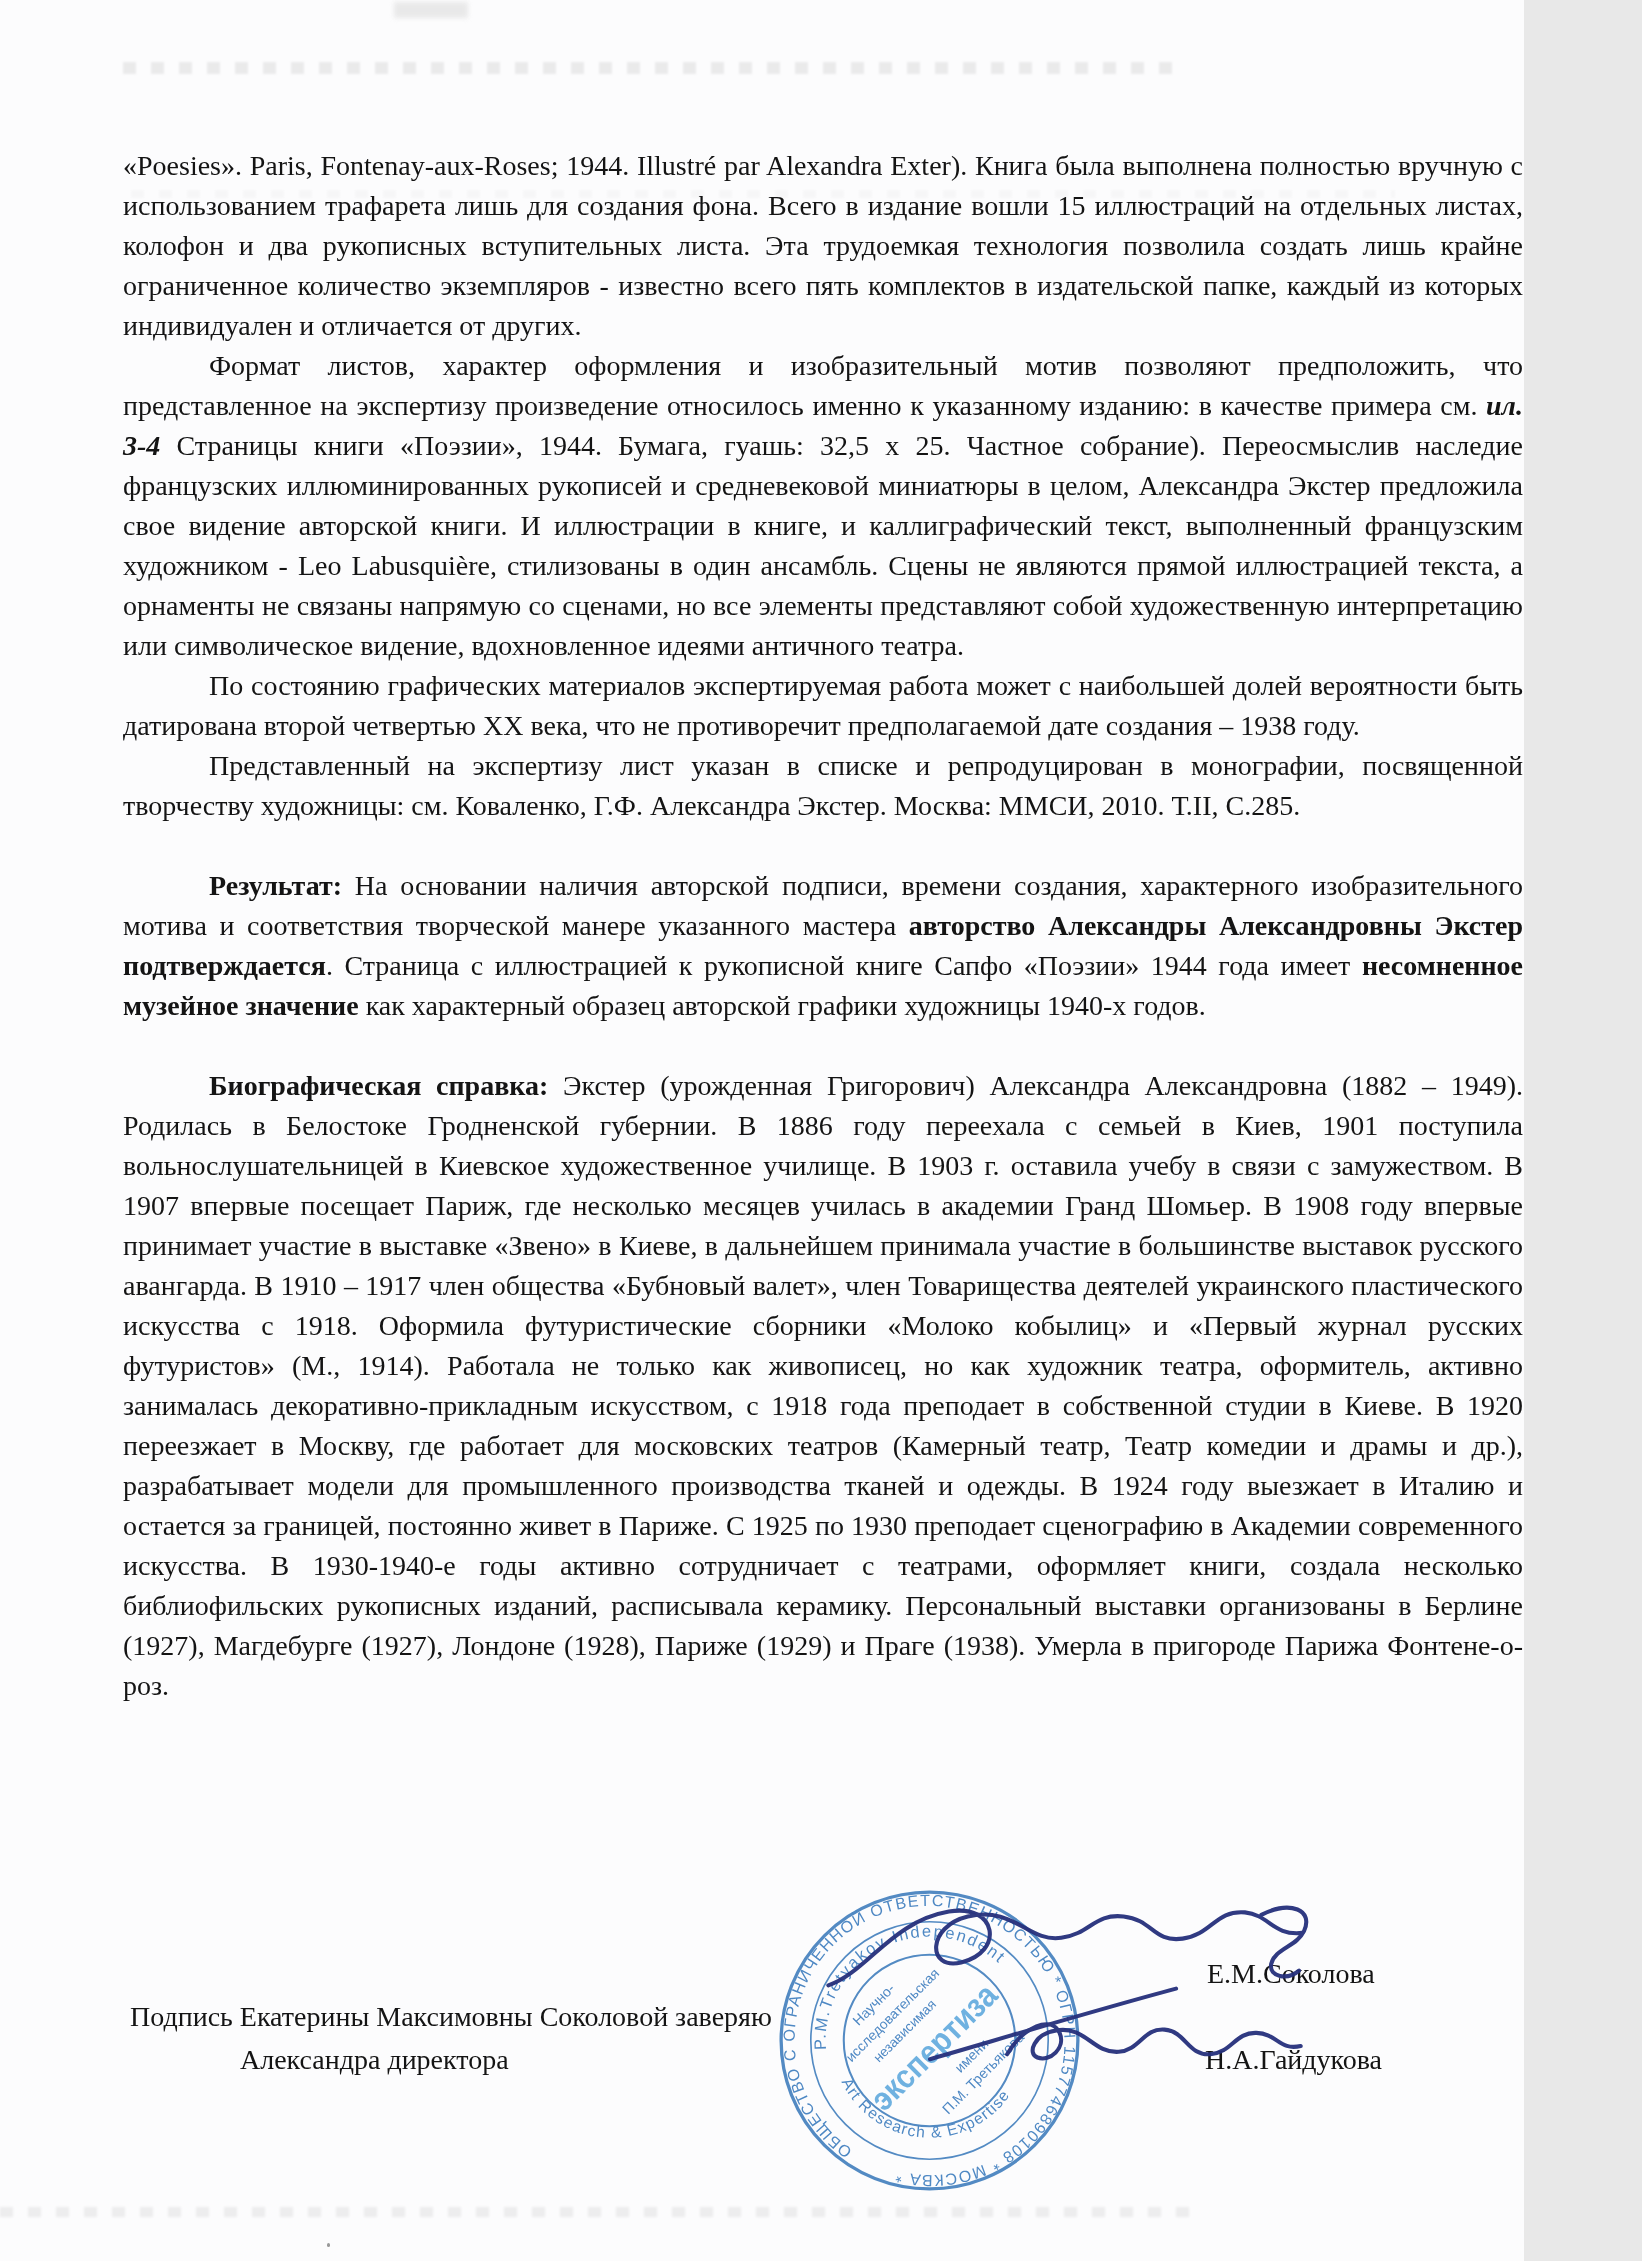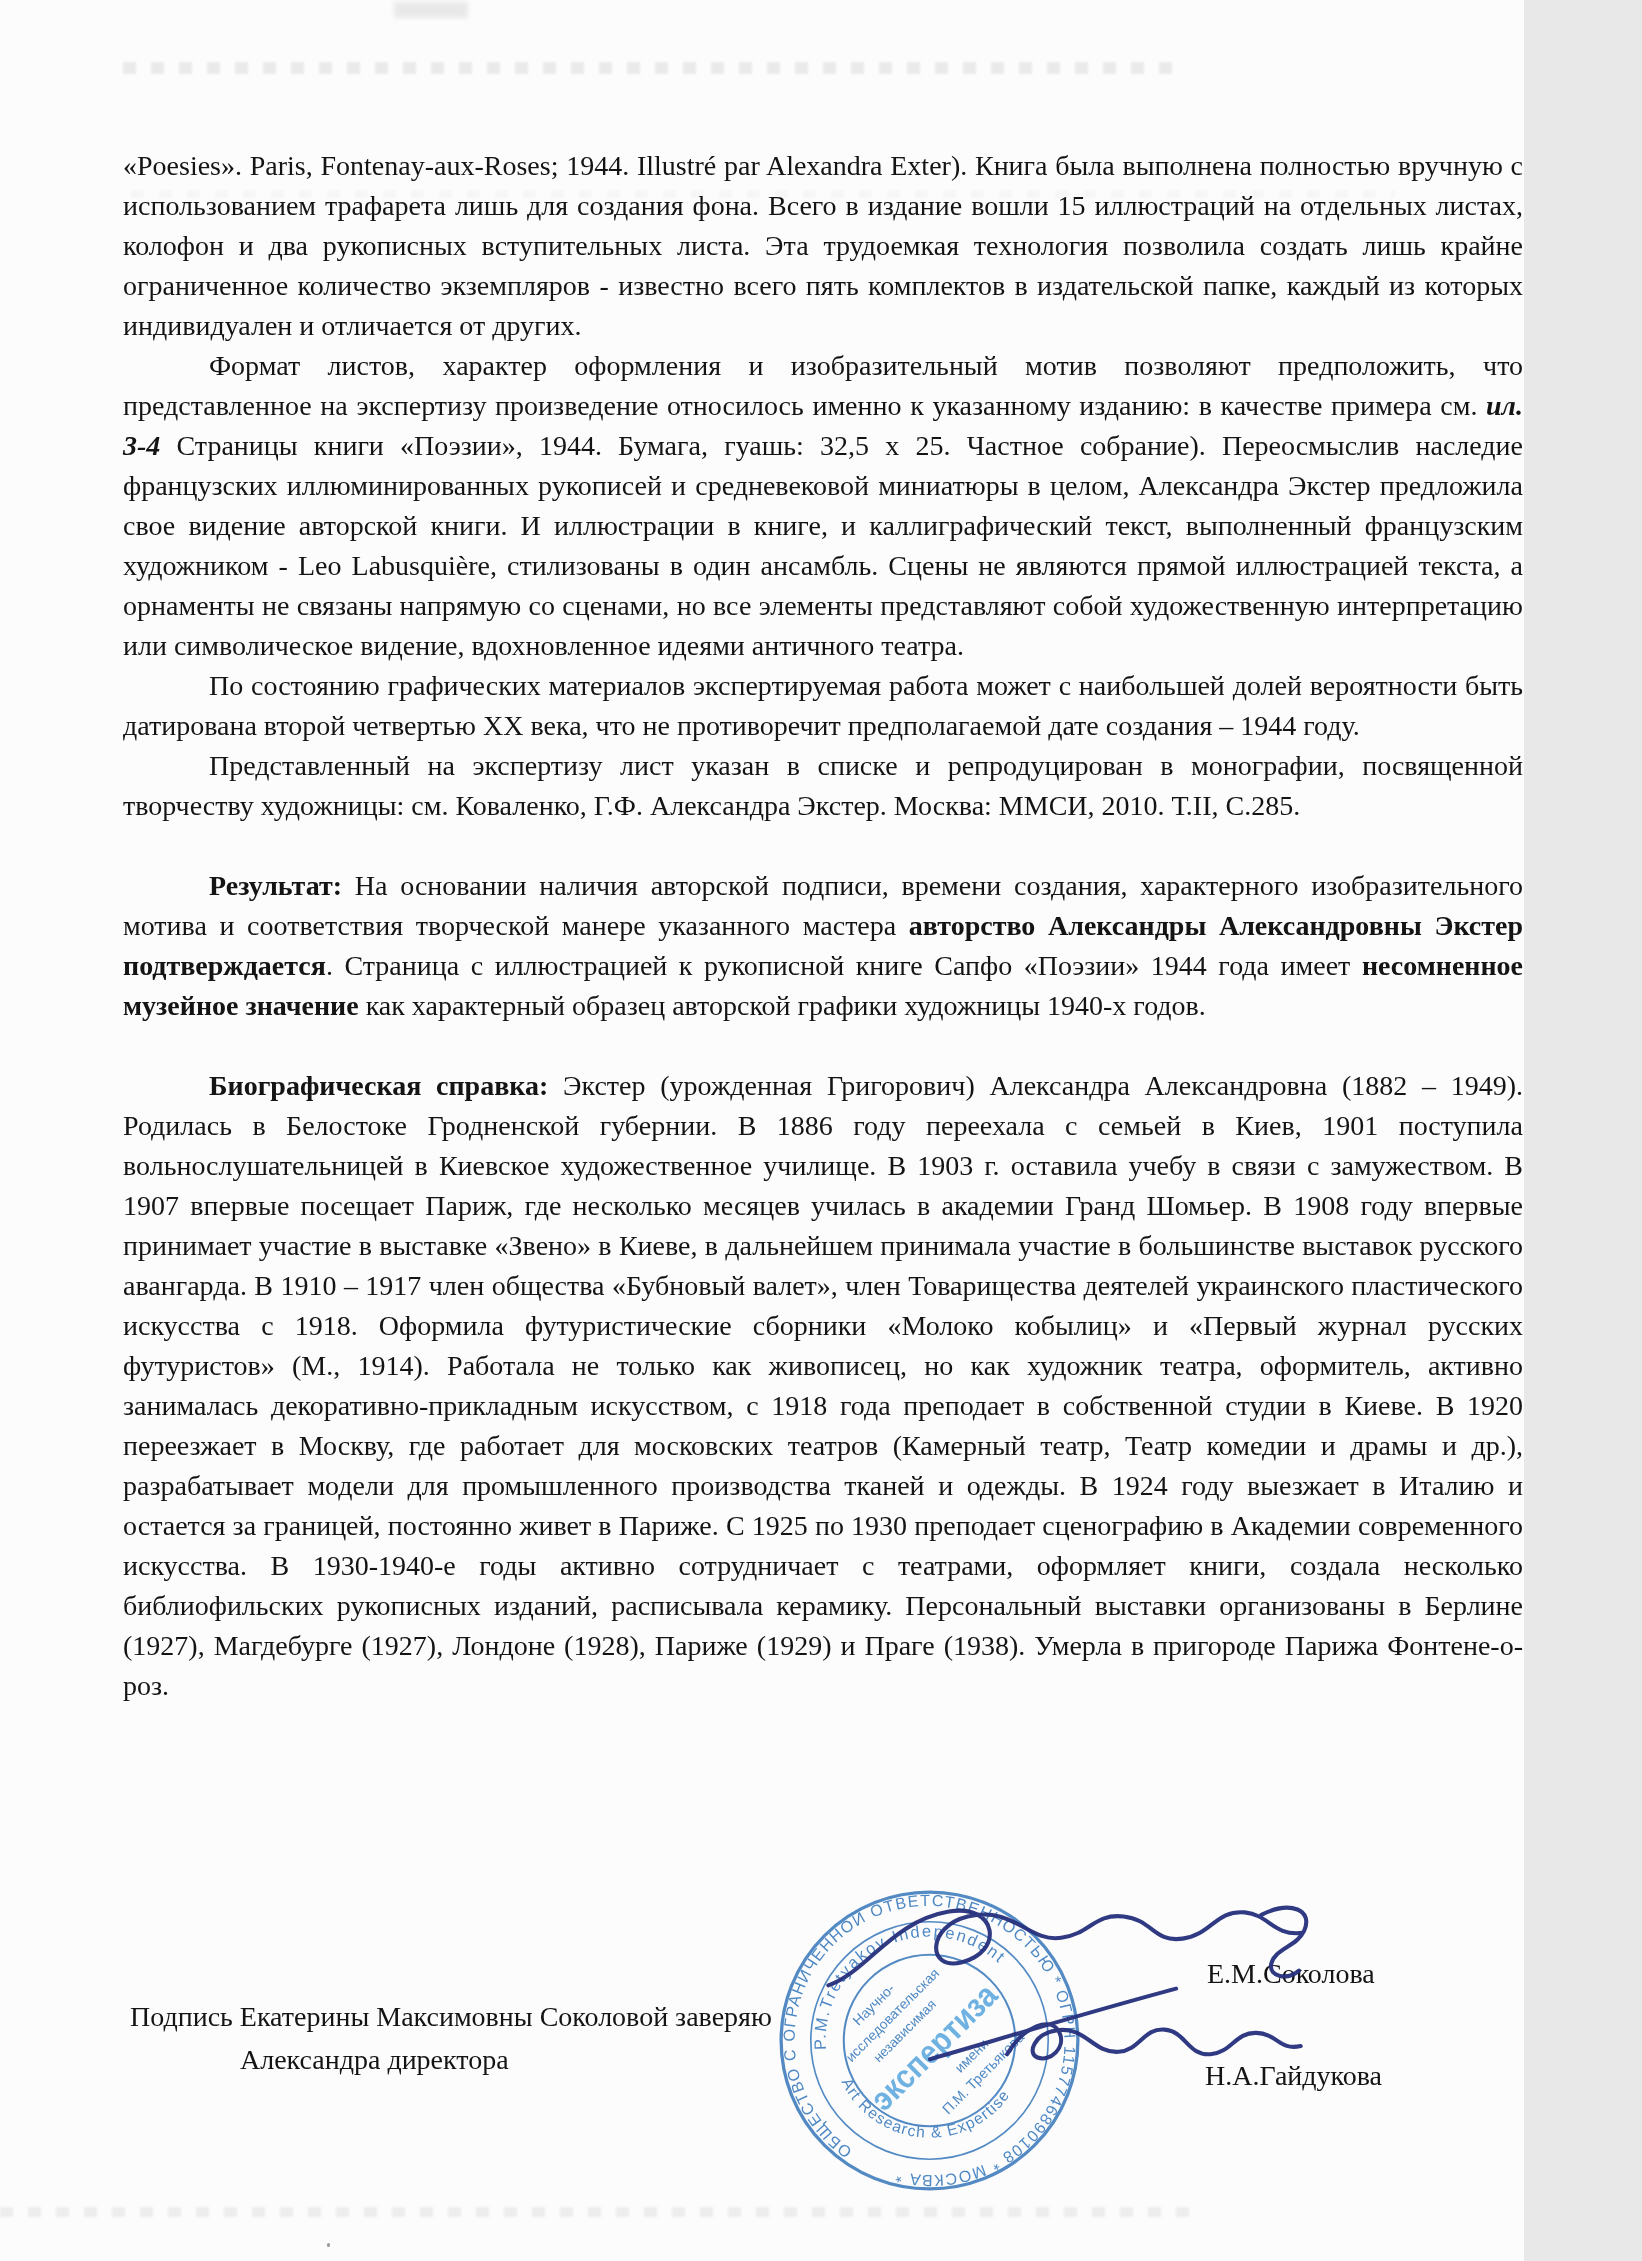--- a/index.html
+++ b/index.html
@@ -48,30 +48,30 @@
 
   <div class="artifact smudge" style="left:394px;top:1.6px;width:74px;height:16.4px;"></div>
   <div class="artifact band" style="left:123px;top:62px;width:1059px;height:11.5px;opacity:.5;"></div>
   <div class="artifact band" style="left:131px;top:190px;width:1264px;height:8.2px;opacity:.16;"></div>
   <div class="artifact band" style="left:0px;top:2207px;width:1199px;height:10px;opacity:.42;"></div>
   <div class="artifact dot" style="left:327px;top:2243px;width:3.3px;height:4.1px;"></div>
 
   <div class="doc-text">
       <p><span>«Poesies». Paris, Fontenay-aux-Roses; 1944. Illustré par Alexandra Exter). Книга была выполнена полностью вручную с использованием трафарета лишь для создания фона. Всего в издание вошли 15 иллюстраций на отдельных листах, колофон и два рукописных вступительных листа. Эта трудоемкая технология позволила создать лишь крайне ограниченное количество экземпляров - известно всего пять комплектов в издательской папке, каждый из которых индивидуален и отличается от других.</span></p>
       <p class="indent"><span>Формат листов, характер оформления и изобразительный мотив позволяют предположить, что представленное на экспертизу произведение относилось именно к указанному изданию: в качестве примера см. </span><span class="b i">ил. 3-4</span><span> Страницы книги «Поэзии», 1944. Бумага, гуашь: 32,5 х 25. Частное собрание). Переосмыслив наследие французских иллюминированных рукописей и средневековой миниатюры в целом, Александра Экстер предложила свое видение авторской книги. И иллюстрации в книге, и каллиграфический текст, выполненный французским художником - Leo Labusquière, стилизованы в один ансамбль. Сцены не являются прямой иллюстрацией текста, а орнаменты не связаны напрямую со сценами, но все элементы представляют собой художественную интерпретацию или символическое видение, вдохновленное идеями античного театра.</span></p>
-      <p class="indent"><span>По состоянию графических материалов экспертируемая работа может с наибольшей долей вероятности быть датирована второй четвертью XX века, что не противоречит предполагаемой дате создания – 1944 году.</span></p>
+      <p class="indent"><span>По состоянию графических материалов экспертируемая работа может с наибольшей долей вероятности быть датирована второй четвертью XX века, что не противоречит предполагаемой дате создания – 1938 году.</span></p>
       <p class="indent"><span>Представленный на экспертизу лист указан в списке и репродуцирован в монографии, посвященной творчеству художницы: см. Коваленко, Г.Ф. Александра Экстер. Москва: ММСИ, 2010. Т.II, С.285.</span></p>
       <p class="indent gap"><span class="b">Результат:</span><span> На основании наличия авторской подписи, времени создания, характерного изобразительного мотива и соответствия творческой манере указанного мастера </span><span class="b">авторство Александры Александровны Экстер подтверждается</span><span>. Страница с иллюстрацией к рукописной книге Сапфо «Поэзии» 1944 года имеет </span><span class="b">несомненное музейное значение</span><span> как характерный образец авторской графики художницы 1940-х годов.</span></p>
       <p class="indent gap"><span class="b">Биографическая справка:</span><span> Экстер (урожденная Григорович) Александра Александровна (1882 – 1949). Родилась в Белостоке Гродненской губернии. В 1886 году переехала с семьей в Киев, 1901 поступила вольнослушательницей в Киевское художественное училище. В 1903 г. оставила учебу в связи с замужеством. В 1907 впервые посещает Париж, где несколько месяцев училась в академии Гранд Шомьер. В 1908 году впервые принимает участие в выставке «Звено» в Киеве, в дальнейшем принимала участие в большинстве выставок русского авангарда. В 1910 – 1917 член общества «Бубновый валет», член Товарищества деятелей украинского пластического искусства с 1918. Оформила футуристические сборники «Молоко кобылиц» и «Первый журнал русских футуристов» (М., 1914). Работала не только как живописец, но как художник театра, оформитель, активно занималась декоративно-прикладным искусством, с 1918 года преподает в собственной студии в Киеве. В 1920 переезжает в Москву, где работает для московских театров (Камерный театр, Театр комедии и драмы и др.), разрабатывает модели для промышленного производства тканей и одежды. В 1924 году выезжает в Италию и остается за границей, постоянно живет в Париже. С 1925 по 1930 преподает сценографию в Академии современного искусства. В 1930-1940-е годы активно сотрудничает с театрами, оформляет книги, создала несколько библиофильских рукописных изданий, расписывала керамику. Персональный выставки организованы в Берлине (1927), Магдебурге (1927), Лондоне (1928), Париже (1929) и Праге (1938). Умерла в пригороде Парижа Фонтене-о-роз.</span></p>
     </div>
 
   <div class="sig-label" style="left:1207px;top:1954px;">Е.М.Соколова</div>
   <div class="sig-label" style="left:130px;top:1997px;">Подпись Екатерины Максимовны Соколовой заверяю</div>
   <div class="sig-label" style="left:240px;top:2040px;">Александра директора</div>
-  <div class="sig-label" style="left:1205px;top:2040px;margin-top:16px;">Н.А.Гайдукова</div>
+  <div class="sig-label" style="left:1205px;top:2040px;">Н.А.Гайдукова</div>
 
   <svg class="stamp" viewBox="0 0 370 370">
     <defs>
       <path id="outerRing" d="M 92.1 317.7 A 162 162 0 1 1 277.9 52.3 A 162 162 0 1 1 92.1 317.7" fill="none"></path>
       <path id="midTop" d="M 59.5 196 A 126 126 0 0 1 299.2 131.8" fill="none"></path>
       <path id="midBottom" d="M 78.1 234.9 A 118 118 0 0 0 291.9 234.9" fill="none"></path>
     </defs>
     <circle cx="185" cy="185" r="180" fill="none" stroke="#3677b9" stroke-width="4"></circle>
     <circle cx="185" cy="185" r="144" fill="none" stroke="#3677b9" stroke-width="2"></circle>
     <circle cx="185" cy="185" r="104" fill="none" stroke="#3677b9" stroke-width="2.5"></circle>

